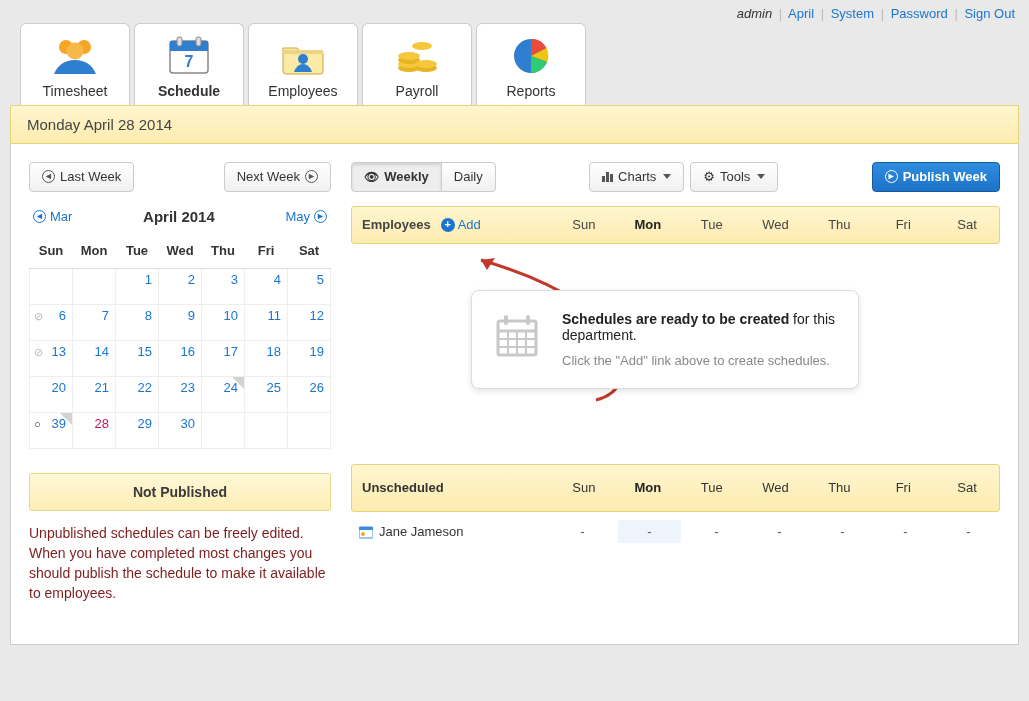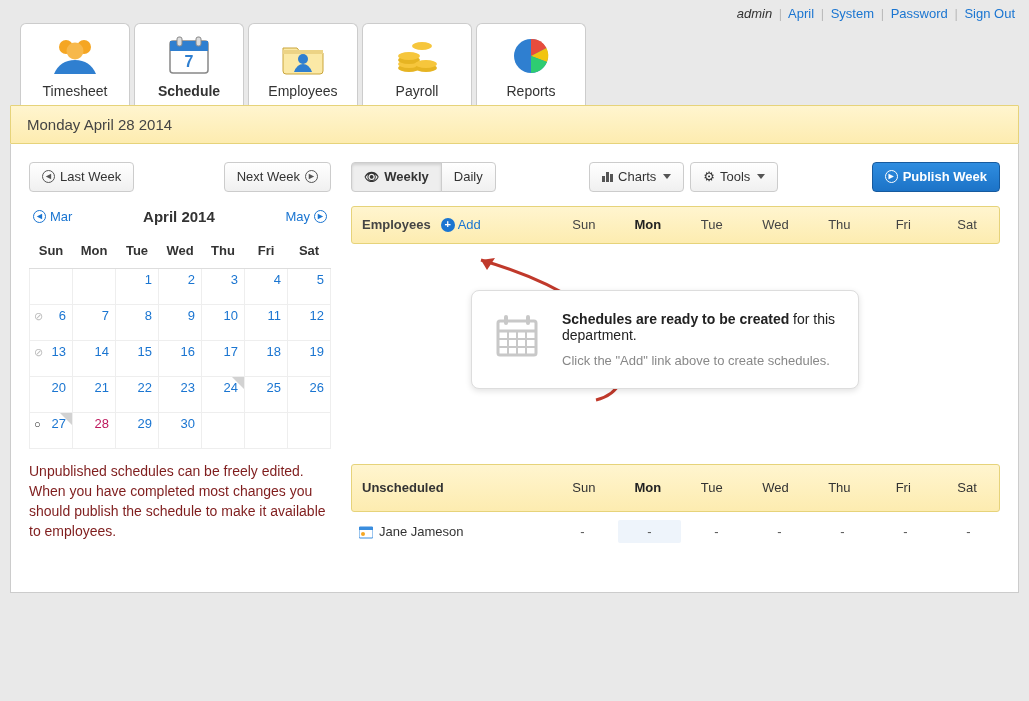--- a/index.html
+++ b/index.html
@@ -355,31 +355,32 @@
             <tr>
               <td><a class="daynum">20</a></td>
               <td><a class="daynum">21</a></td>
               <td><a class="daynum">22</a></td>
               <td><a class="daynum">23</a></td>
               <td><span class="tri-note"></span><a class="daynum">24</a></td>
               <td><a class="daynum">25</a></td>
               <td><a class="daynum">26</a></td>
             </tr>
             <tr>
-              <td><span class="mark today">○</span><span class="tri-note"></span><a class="daynum">27</a></td>
+              <td><span class="mark today">○</span><span class="tri-note"></span><a class="daynum">39</a></td>
               <td class="other"><span class="daynum">28</span></td>
               <td><a class="daynum">29</a></td>
               <td><a class="daynum">30</a></td>
               <td></td>
               <td></td>
               <td></td>
             </tr>
           </tbody>
       </table>
 
+      <div class="publish-box">Not Published</div>
       <div class="publish-desc">Unpublished schedules can be freely edited. When you have completed most changes you should publish the schedule to make it available to employees.</div>
     </div>
 
     <div class="right-col">
       <div class="row-controls">
         <div class="btn-group">
           <button class="btn active">
             <span class="eye">👁</span>
             <span>Weekly</span>
           </button>

